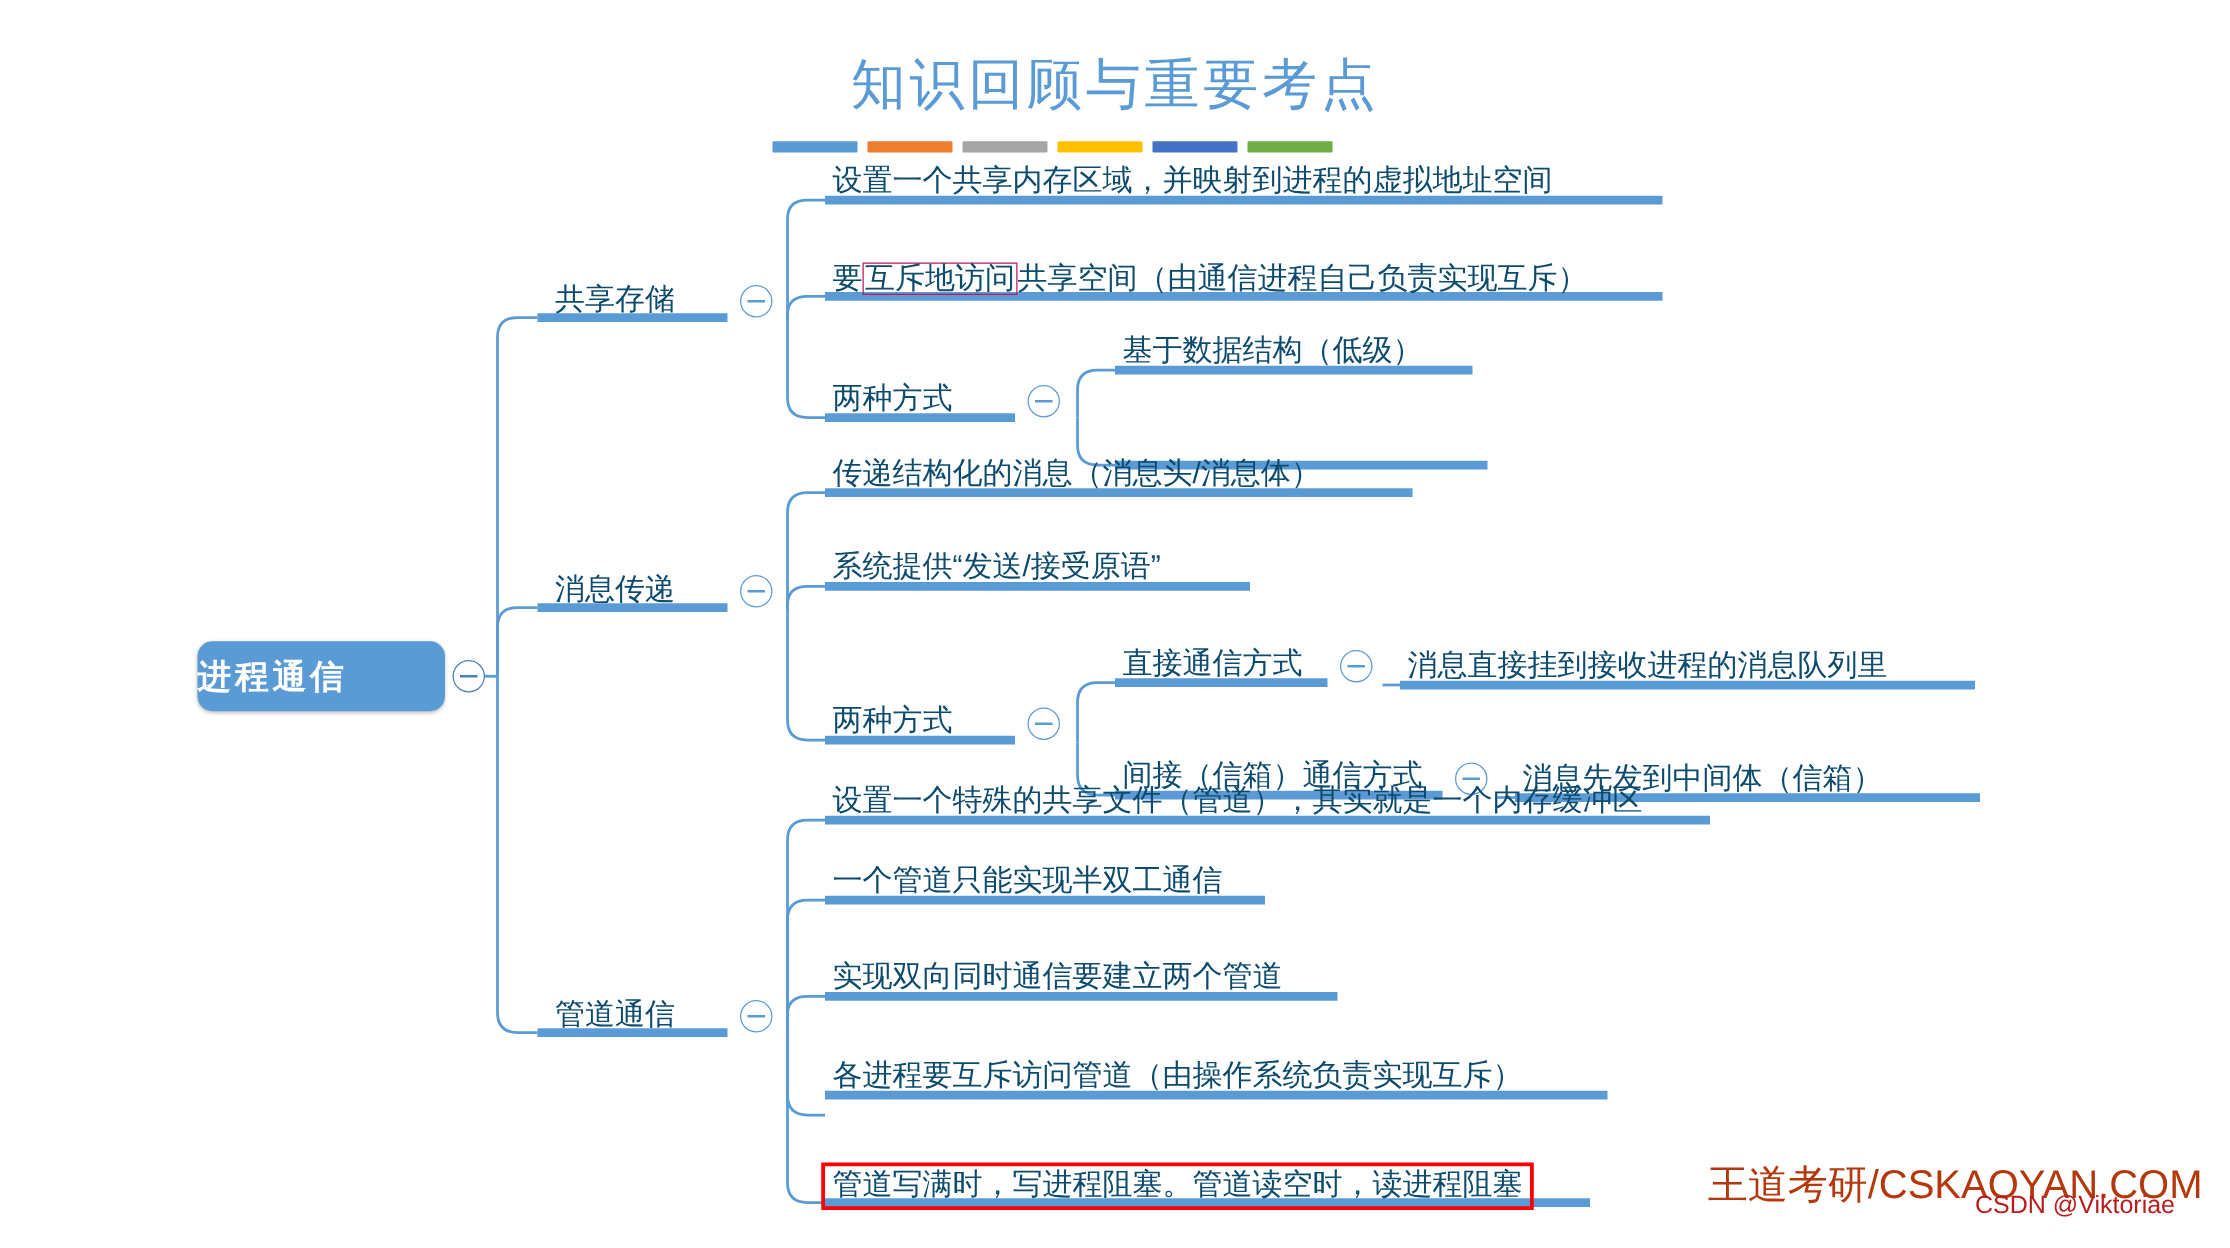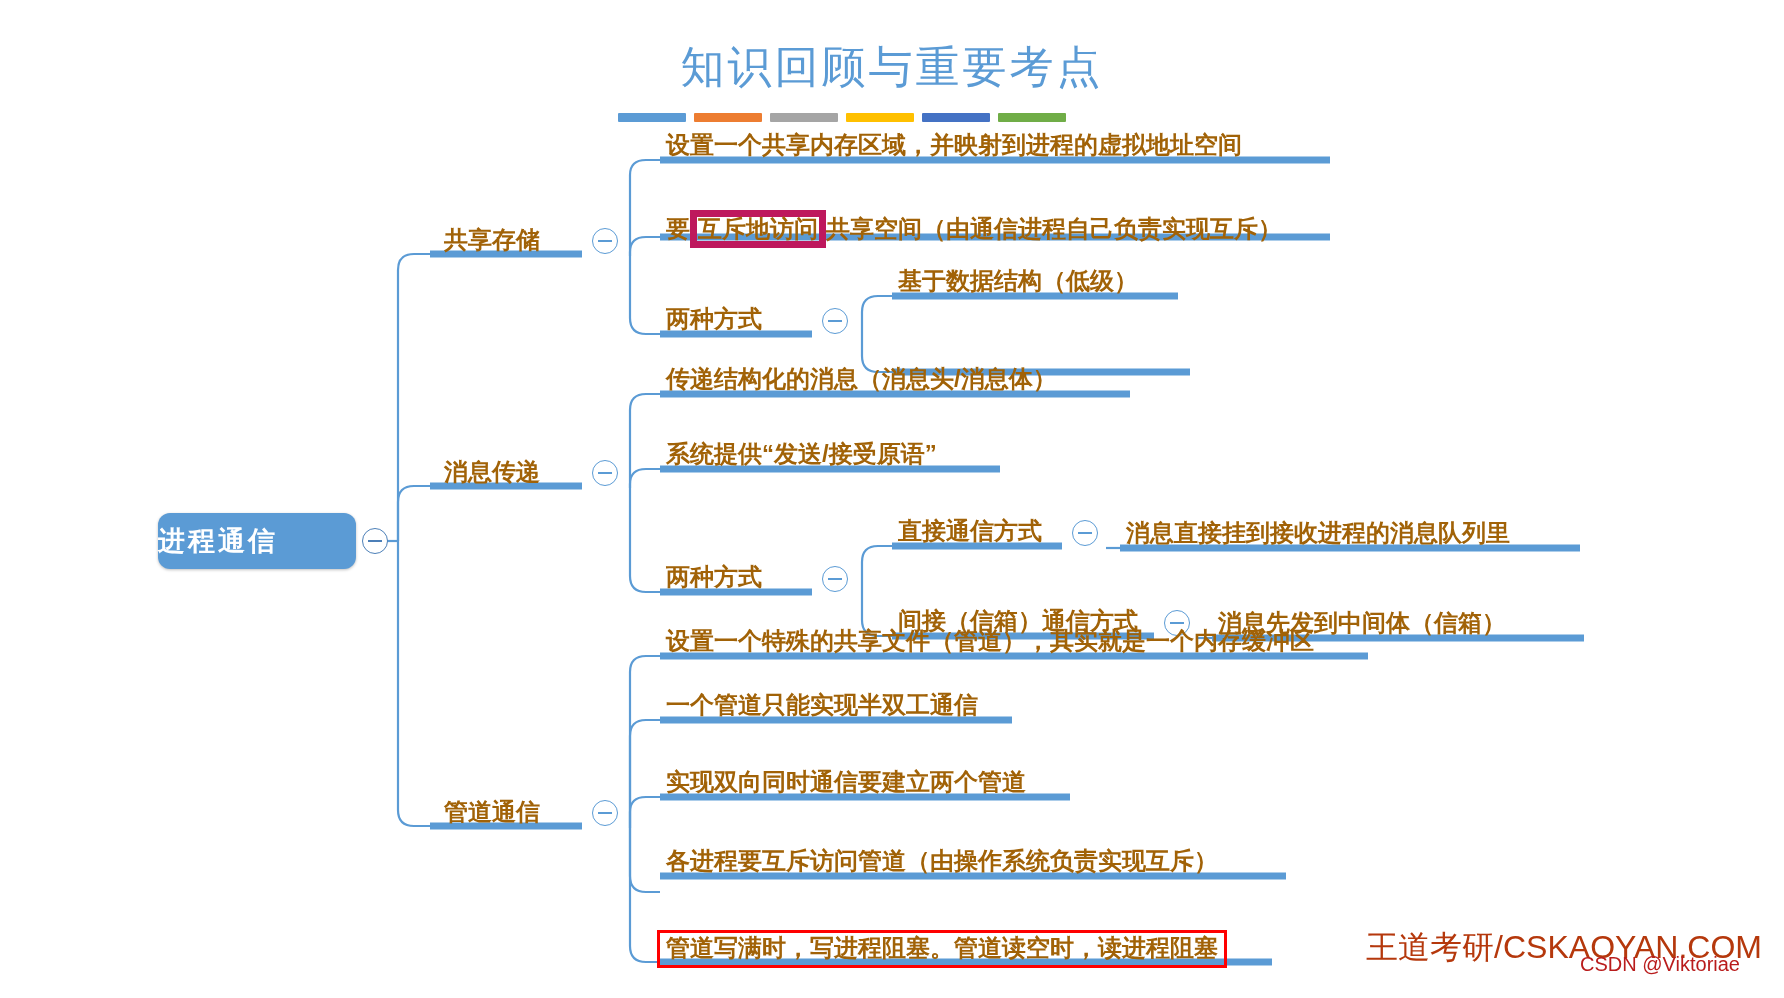--- a/index.html
+++ b/index.html
@@ -40,34 +40,33 @@
     box-shadow:0 1px 3px rgba(0,0,0,.25);
     display:flex;align-items:center;
     color:#ffffff;font-size:27px;font-weight:bold;letter-spacing:3px;
     box-sizing:border-box;
   }
 
   
   .node{
     position:absolute;
     white-space:nowrap;
-    color:#a16207;
+    color:#0c4a6e;
     font-size:24px;
     line-height:1;
     box-sizing:border-box;
     padding:0 6px 7px 6px;
-    font-weight:bold;
   }
   .node.lvl1{font-size:24px;}
   .node.boxed{
     border:3px solid #FF0000;
     padding:3px 6px 5px 6px;
   }
   .inline-box{
-    border:7px solid #be185d;
+    border:1px solid #be185d;
     padding:0 1px;
     display:inline-block;
     line-height:1;
   }
 
   
   .toggle{
     position:absolute;
     width:26px;height:26px;border-radius:50%;
     border:1.6px solid #5B9BD5;

